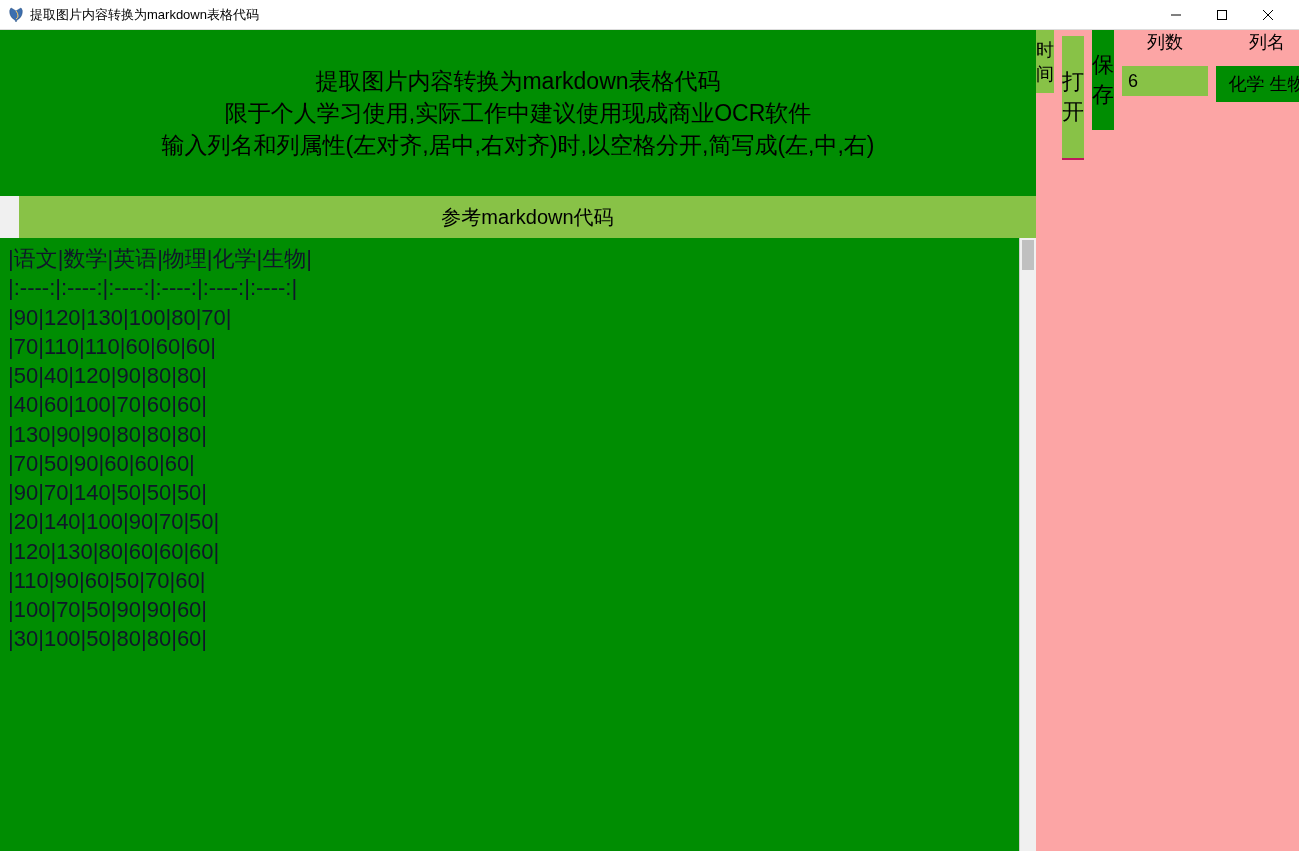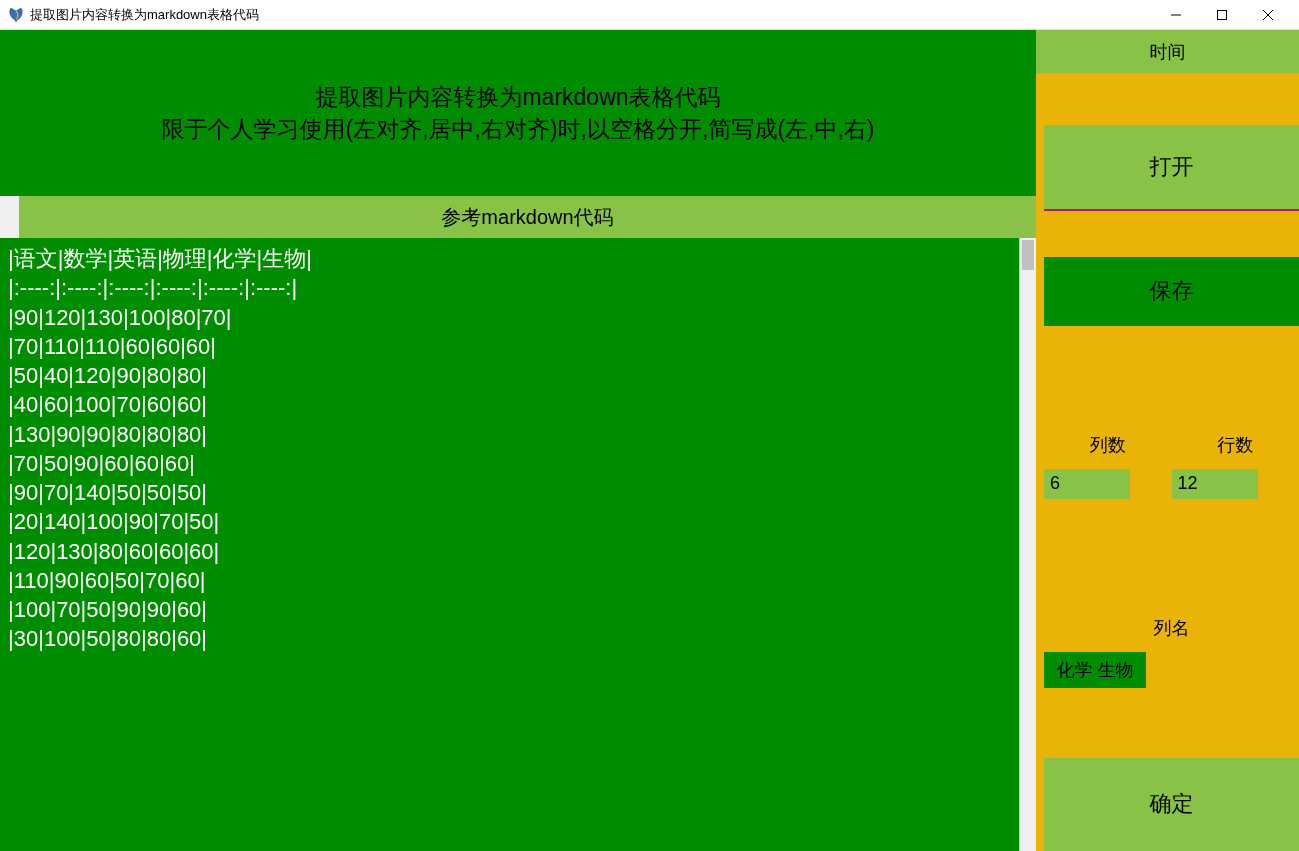--- a/index.html
+++ b/index.html
@@ -47,23 +47,22 @@
       height: 821px;
     }
     .left-panel {
       width: 1036px;
       display: flex;
       flex-direction: column;
     }
     .right-panel {
       width: 263px;
       display: flex;
-      flex-direction: column;
-      background: #eab308;
-      gap: 46px;
+      flex-direction: row;
+      background: #fca5a5;
     }
     
     .header-green {
       background: #008d02;
       height: 166px;
       display: flex;
       flex-direction: column;
       align-items: center;
       justify-content: center;
       padding: 10px;
@@ -107,21 +106,21 @@
       position: relative;
       flex: 1;
       display: flex;
     }
     .code-area {
       background: #008d02;
       flex: 1;
       padding: 6px 8px;
       font-size: 22px;
       line-height: 1.33;
-      color: #ffffff;
+      color: #0f172a;
       white-space: pre;
       overflow: hidden;
       font-family: "Microsoft YaHei", "SimSun", Arial, sans-serif;
       border: none;
       resize: none;
     }
     .scrollbar {
       width: 17px;
       background: #f0f0f0;
       position: relative;
@@ -232,21 +231,22 @@
           <line x1="10" y1="0" x2="0" y2="10" stroke="#000" stroke-width="1"></line>
         </svg>
     </div>
   </div>
 </div>
 
 <div class="app-body">
   <div class="left-panel">
     <div class="header-green">
       <div>提取图片内容转换为markdown表格代码</div>
-      <div>限于个人学习使用(左对齐,居中,右对齐)时,以空格分开,简写成(左,中,右)</div>
+      <div>限于个人学习使用,实际工作中建议使用现成商业OCR软件</div>
+      <div>输入列名和列属性(左对齐,居中,右对齐)时,以空格分开,简写成(左,中,右)</div>
     </div>
     <div class="subheader">参考markdown代码</div>
     <div class="textarea-container">
       <div class="code-area">|语文|数学|英语|物理|化学|生物|
 |:----:|:----:|:----:|:----:|:----:|:----:|
 |90|120|130|100|80|70|
 |70|110|110|60|60|60|
 |50|40|120|90|80|80|
 |40|60|100|70|60|60|
 |130|90|90|80|80|80|
@@ -269,24 +269,20 @@
     <div class="btn-open">打开</div>
     <div class="btn-save">保存</div>
 
     <div class="spacer"></div>
 
     <div class="form-row">
       <div class="form-col">
         <div class="form-label">列数</div>
         <input class="input-light" value="6" style="">
       </div>
-      <div class="form-col">
-        <div class="form-label">行数</div>
-        <input class="input-light" value="12" style="">
-      </div>
     </div>
 
     <div style="height:36px"></div>
 
     <div class="form-row">
       <div class="form-col">
         <div class="form-label">列名</div>
         <input class="input-dark" value="化学 生物" style="">
       </div>
     </div>

